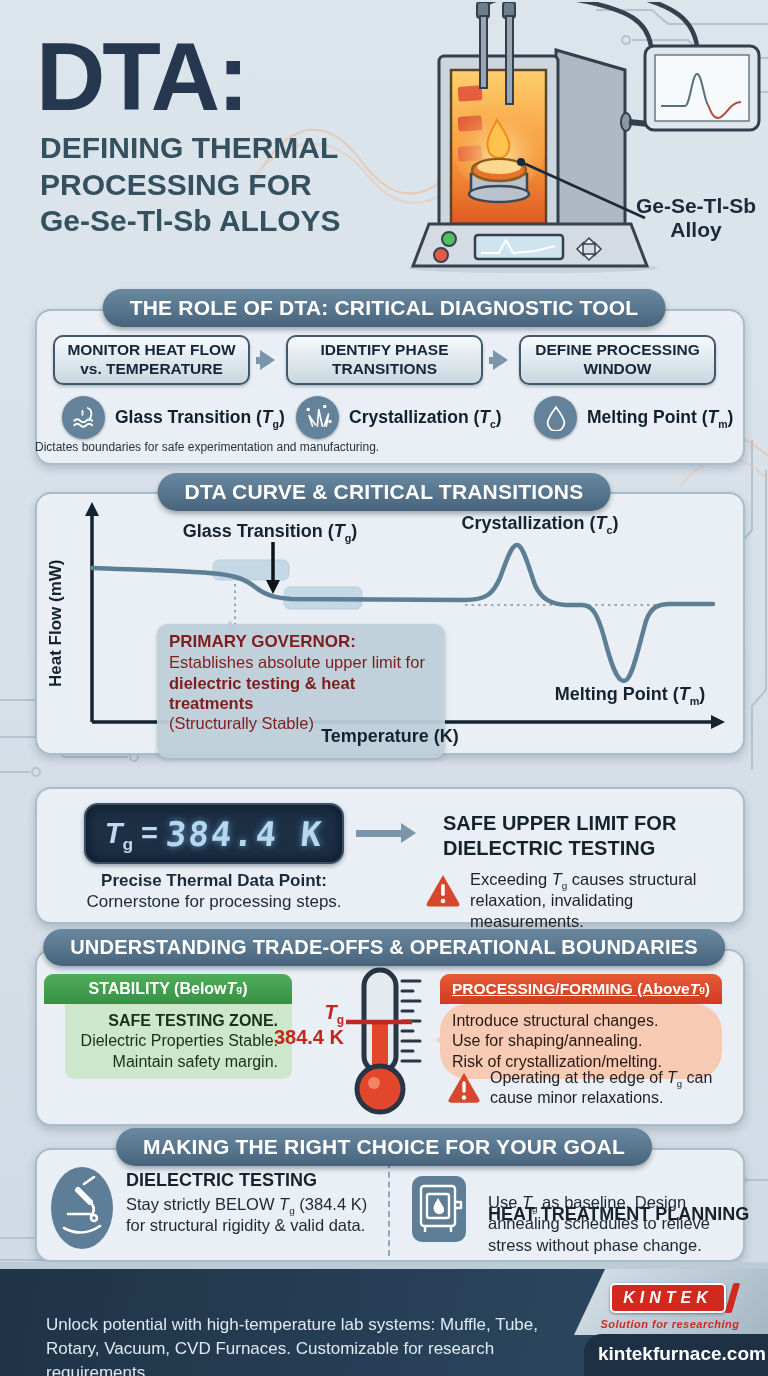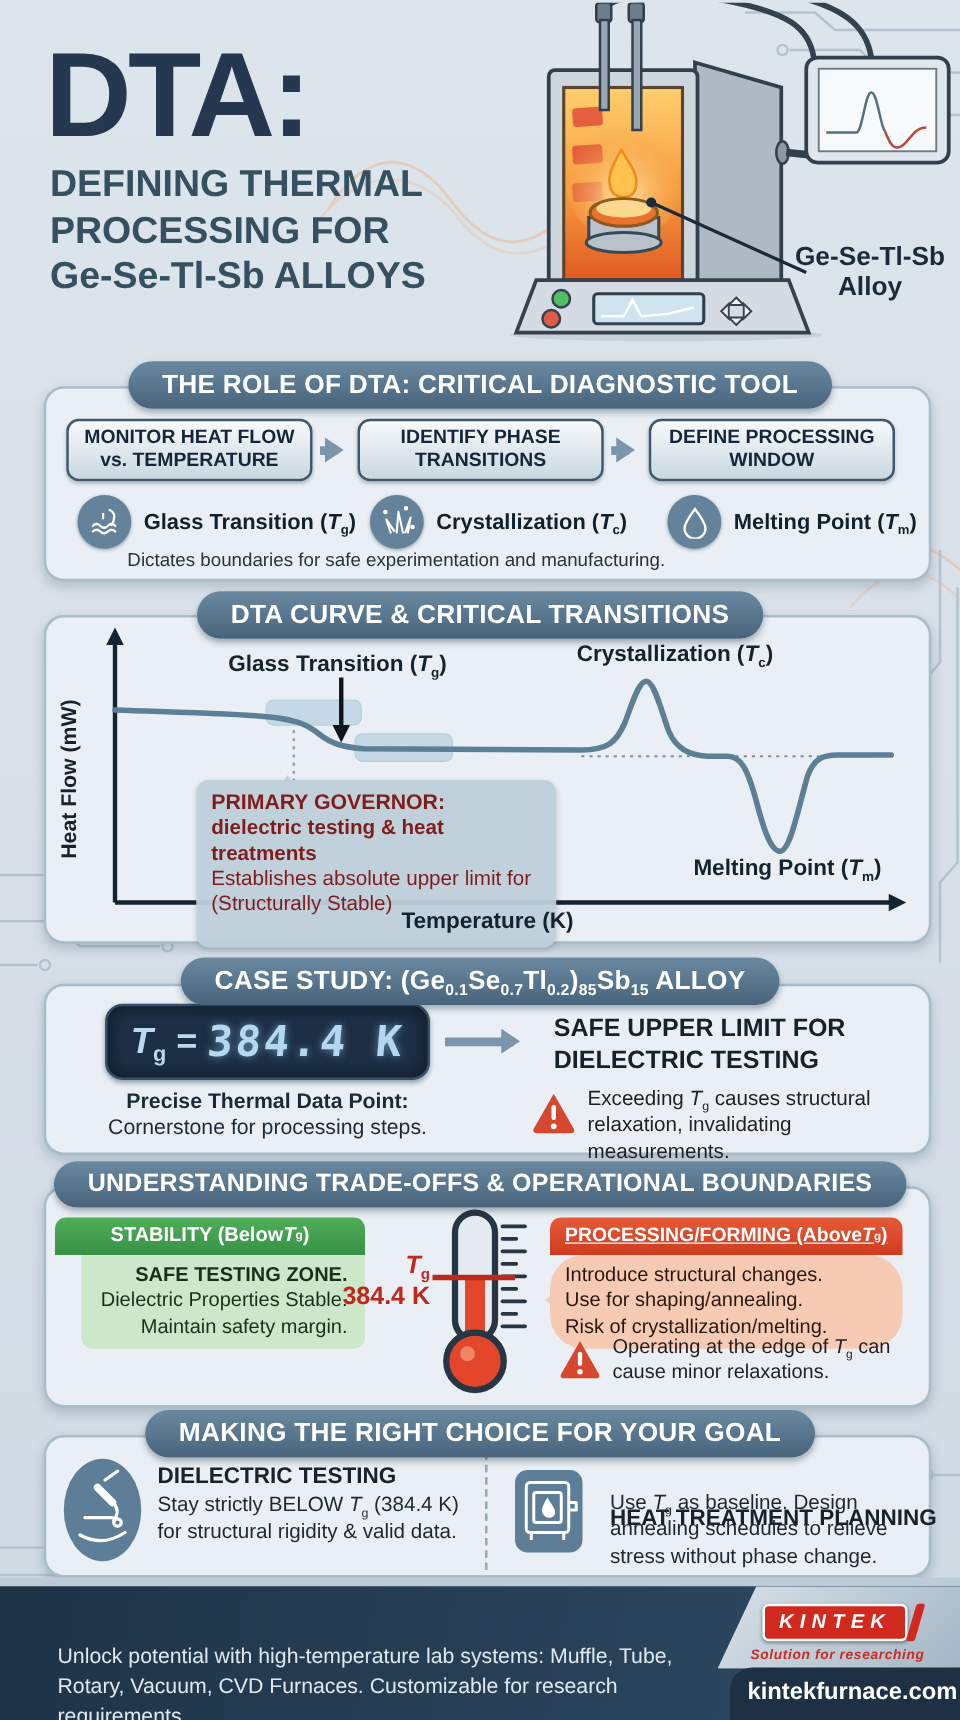--- a/index.html
+++ b/index.html
@@ -219,21 +219,21 @@
   </div>
   <div class="trans-item" style="left:534px;top:395px;z-index:3;">
     <span class="trans-circle">
       <svg width="28" height="28" viewBox="0 0 40 40" fill="none" stroke="#fff" stroke-width="2.6">
         <path d="M20,6 C20,6 8,22 8,28 a12,12 0 0 0 24,0 C32,22 20,6 20,6 Z"></path>
       </svg>
     </span>
     <span class="trans-label"><span class="seg-t">Melting Point (</span><span class="seg-i">T</span><sub>m</sub><span class="seg-t">)</span></span>
   </div>
 
-  <div class="abs" style="left:35px;top:440px;width:564px;text-align:center;font-size:15px;color:#25343f;z-index:3;">Dictates boundaries for safe experimentation and manufacturing.</div>
+  <div class="abs" style="left:35px;top:440px;width:564px;text-align:left;font-size:12px;color:#25343f;z-index:3;">Dictates boundaries for safe experimentation and manufacturing.</div>
 
   <div class="pill" style="top:473px;font-size:21px;">DTA CURVE &amp; CRITICAL TRANSITIONS</div>
   <div class="panel" style="top:492px;height:263px;">
     <svg width="710" height="263" viewBox="0 0 710 263" fill="none">
 
       <path d="M55,228 L55,18" stroke="#14232f" stroke-width="3.5"></path>
       <polygon points="55,8 48,22 62,22" fill="#14232f"></polygon>
       <path d="M55,228 L678,228" stroke="#14232f" stroke-width="3.5"></path>
       <polygon points="688,228 674,221 674,235" fill="#14232f"></polygon>
 
@@ -249,27 +249,26 @@
       <polygon points="236,100 229,86 243,86" fill="#101418"></polygon>
     </svg>
   </div>
   <div class="abs" style="left:46px;top:548px;width:24px;height:150px;writing-mode:vertical-rl;transform:rotate(180deg);
               font-weight:800;font-size:17px;color:#14232f;text-align:center;z-index:3;">Heat Flow (mW)</div>
   <div class="chart-label" style="left:150px;top:521px;width:240px;z-index:3;"><span class="seg-t">Glass Transition (</span><span class="seg-i">T</span><sub>g</sub><span class="seg-t">)</span></div>
   <div class="chart-label" style="left:440px;top:513px;width:200px;z-index:3;"><span class="seg-t">Crystallization (</span><span class="seg-i">T</span><sub>c</sub><span class="seg-t">)</span></div>
   <div class="chart-label" style="left:535px;top:684px;width:190px;z-index:3;"><span class="seg-t">Melting Point (</span><span class="seg-i">T</span><sub>m</sub><span class="seg-t">)</span></div>
   <div class="callout" style="left:157px;top:624px;width:288px;z-index:3;">
     <div style="font-weight:800;font-size:17px;">PRIMARY GOVERNOR:</div>
+    <div><span class="seg-t">Establishes absolute upper limit for</span></div>
     <div><span class="seg-b">dielectric testing &amp; heat treatments</span></div>
-    <div><span class="seg-t">Establishes absolute upper limit for</span></div>
     <div><span class="seg-t">(Structurally Stable)</span></div>
   </div>
   <div class="chart-label" style="left:35px;top:726px;width:710px;font-size:18px;z-index:3;">Temperature (K)</div>
 
-  <div class="pill" style="top:766px;font-size:21px;"><span class="seg-t">CASE STUDY: (Ge</span><sub>0.1</sub><span class="seg-t">Se</span><sub>0.7</sub><span class="seg-t">Tl</span><sub>0.2</sub><span class="seg-t">)</span><sub>85</sub><span class="seg-t">Sb</span><sub>15</sub><span class="seg-t"> ALLOY</span></div>
   <div class="panel" style="top:787px;height:137px;"></div>
 
   <div class="digital" style="left:84px;top:803px;width:260px;height:61px;z-index:3;">
     <span class="disp-sym"><span class="seg-i">T</span><sub>g</sub><span class="seg-t"> = </span></span>
     <span class="disp-val">384.4 K</span>
   </div>
   <div class="harrow" style="left:356px;top:830px;width:55px;z-index:3;"></div>
   <div class="abs" style="left:443px;top:811px;width:290px;font-size:20px;font-weight:800;line-height:1.25;color:#15222c;z-index:3;">SAFE UPPER LIMIT FOR DIELECTRIC TESTING</div>
   <div class="abs" style="left:64px;top:870px;width:300px;text-align:center;font-size:17px;line-height:1.25;z-index:3;">
     <div style="font-weight:800;">Precise Thermal Data Point:</div>

